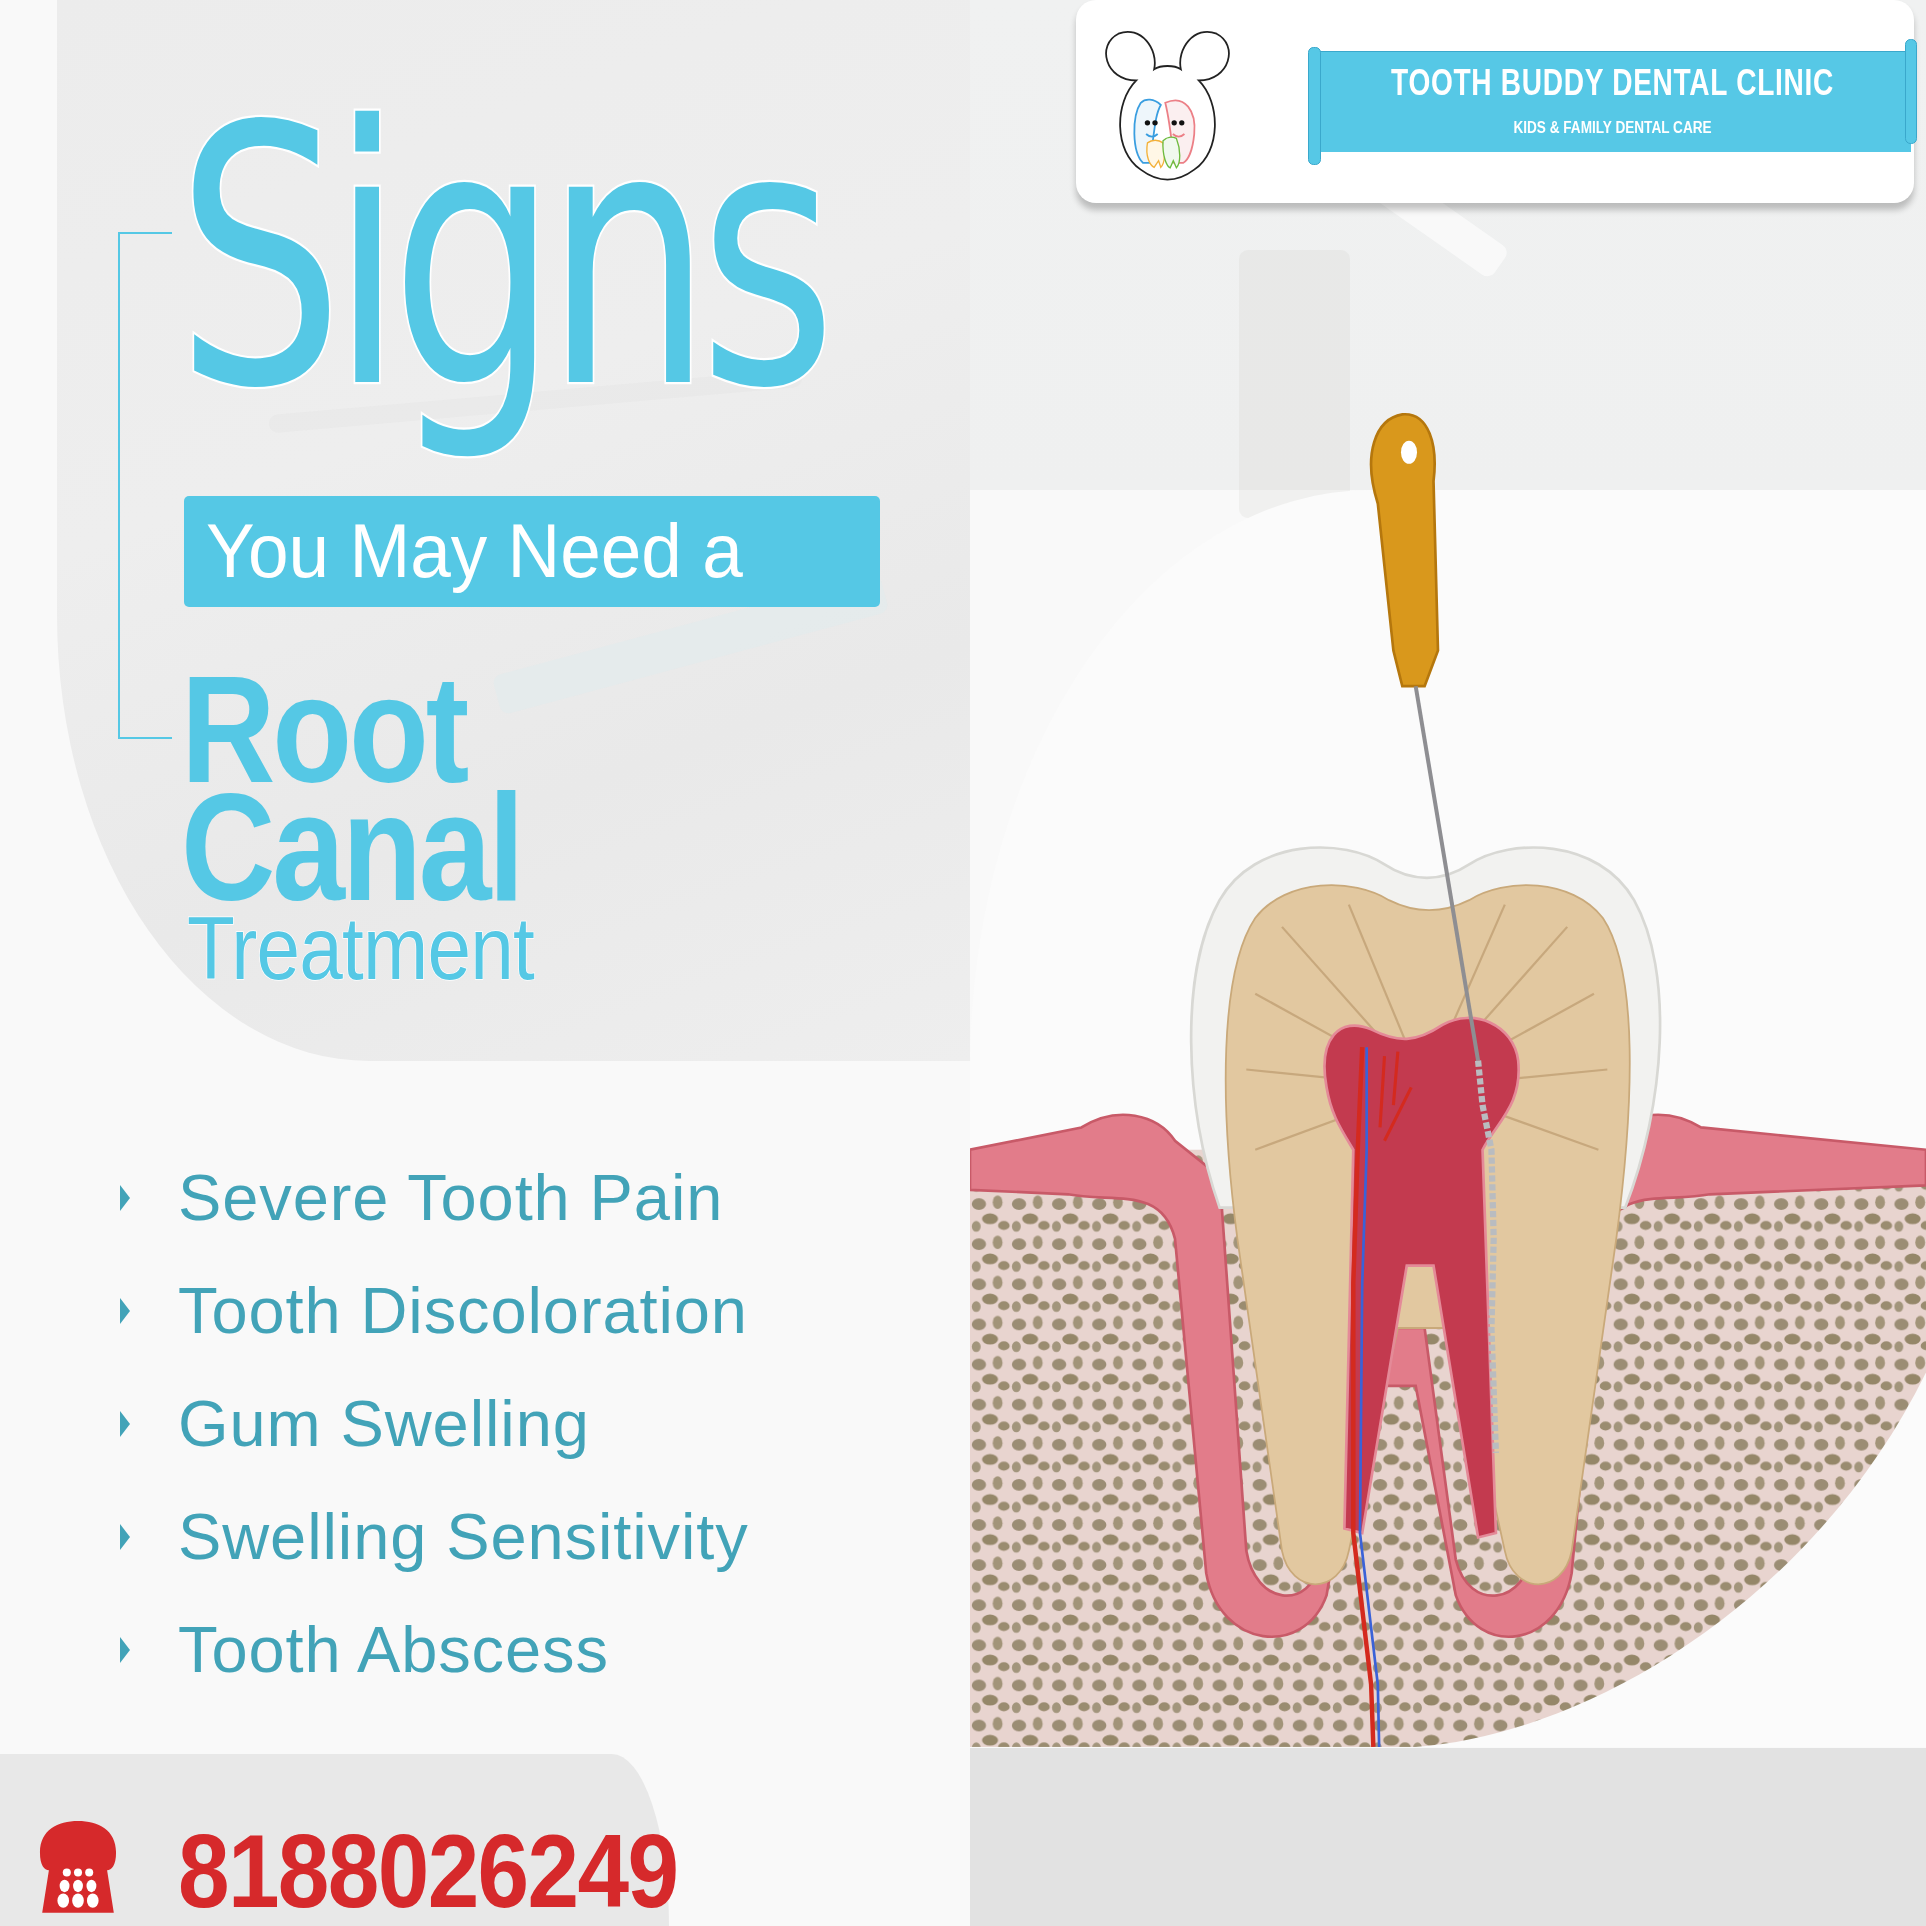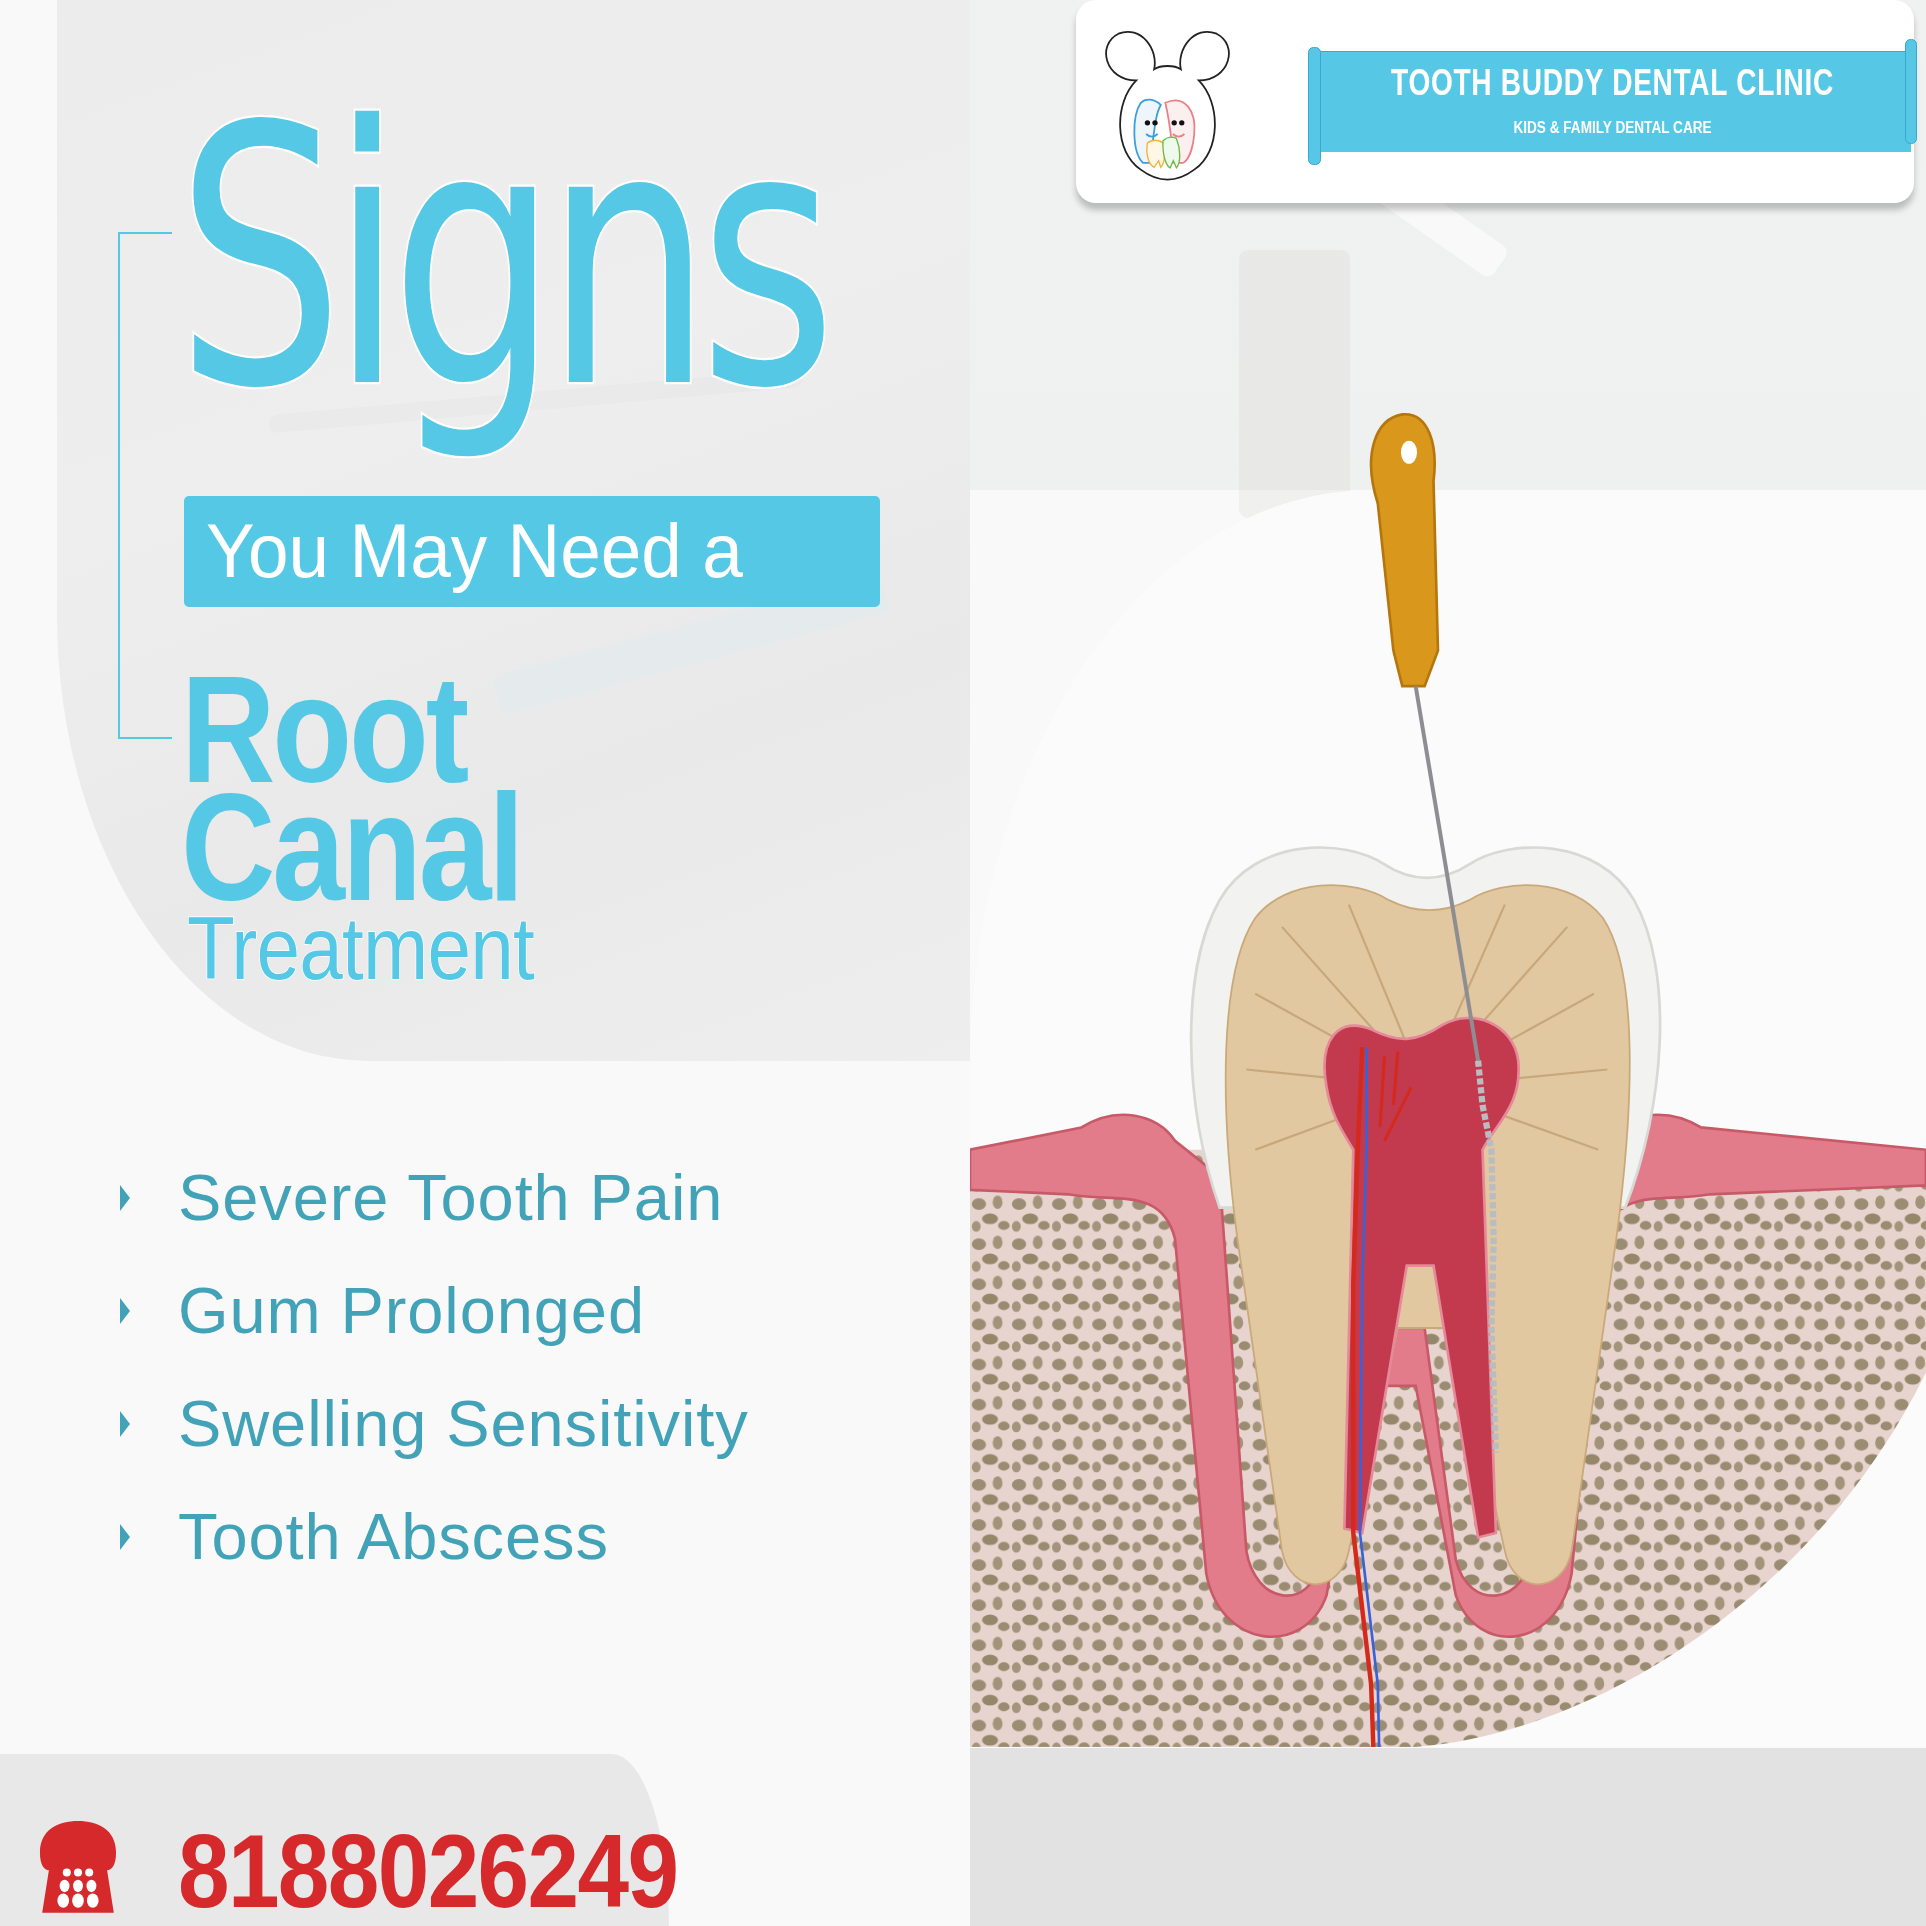--- a/index.html
+++ b/index.html
@@ -180,21 +180,25 @@
 <div class="canal">Canal</div>
 <div class="treatment">Treatment</div>
 
 <ul class="signs-list">
   <li>
     <span class="bullet-arrow"></span>
     <span class="sign-text">Severe Tooth Pain</span>
   </li>
   <li>
     <span class="bullet-arrow"></span>
-    <span class="sign-text">Gum Prolonged</span>
+    <span class="sign-text">Tooth Discoloration</span>
+  </li>
+  <li>
+    <span class="bullet-arrow"></span>
+    <span class="sign-text">Gum Swelling</span>
   </li>
   <li>
     <span class="bullet-arrow"></span>
     <span class="sign-text">Swelling Sensitivity</span>
   </li>
   <li>
     <span class="bullet-arrow"></span>
     <span class="sign-text">Tooth Abscess</span>
   </li>
 </ul>

